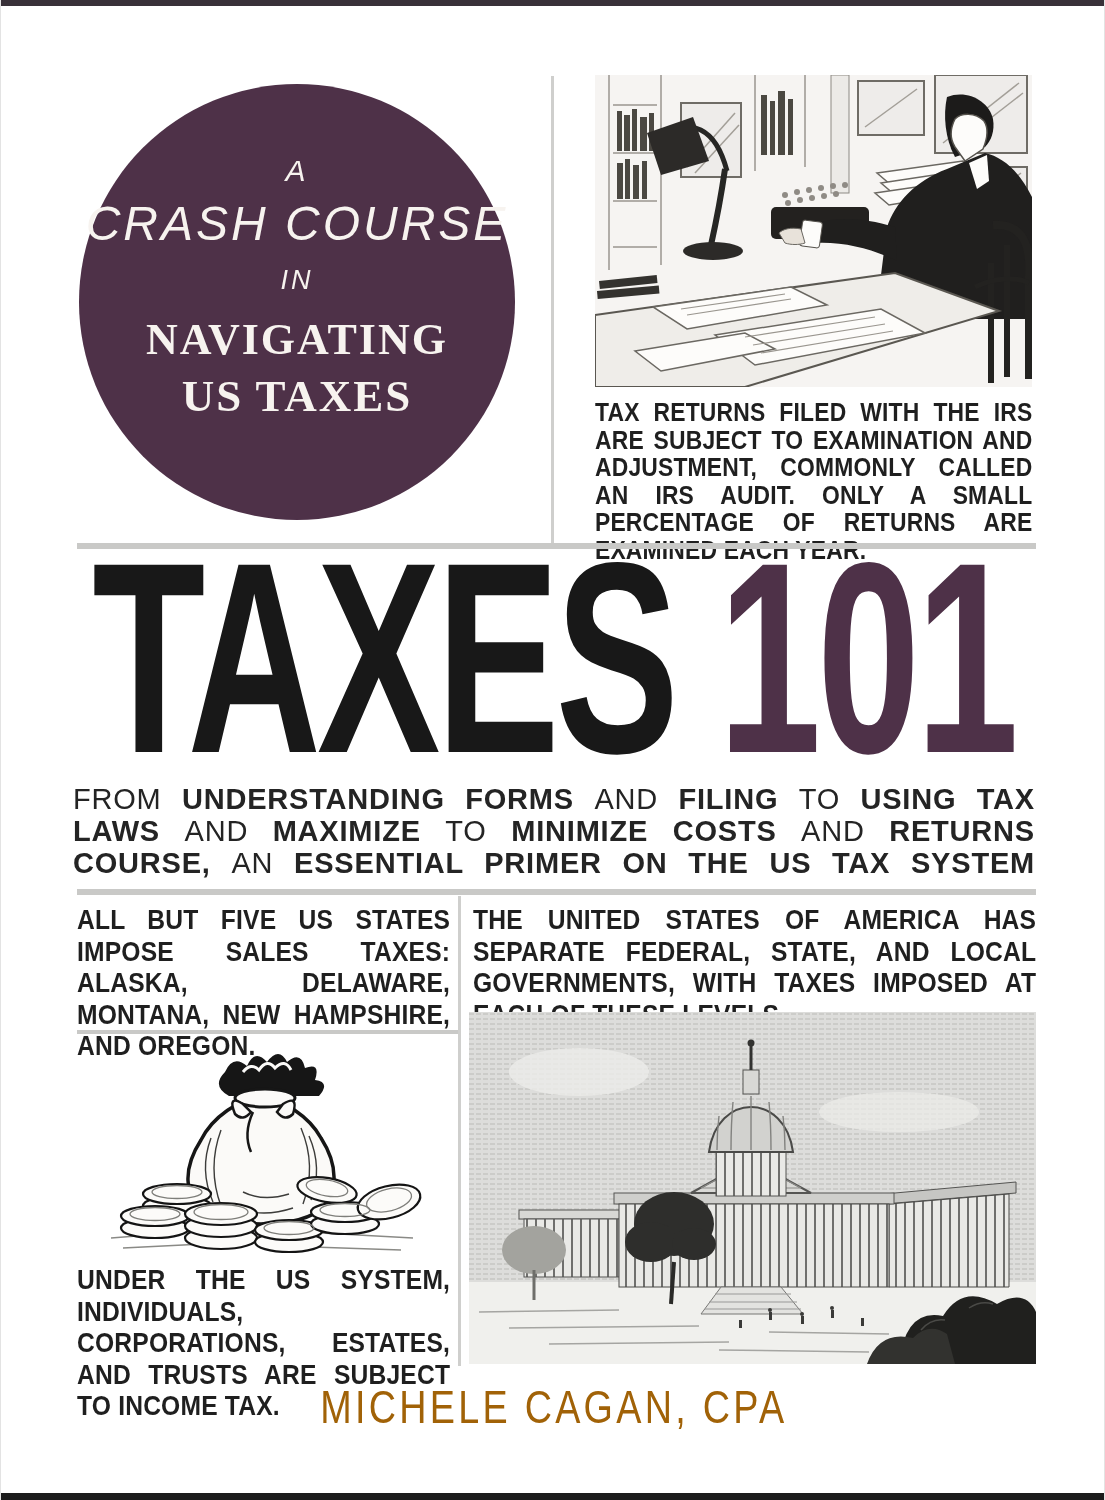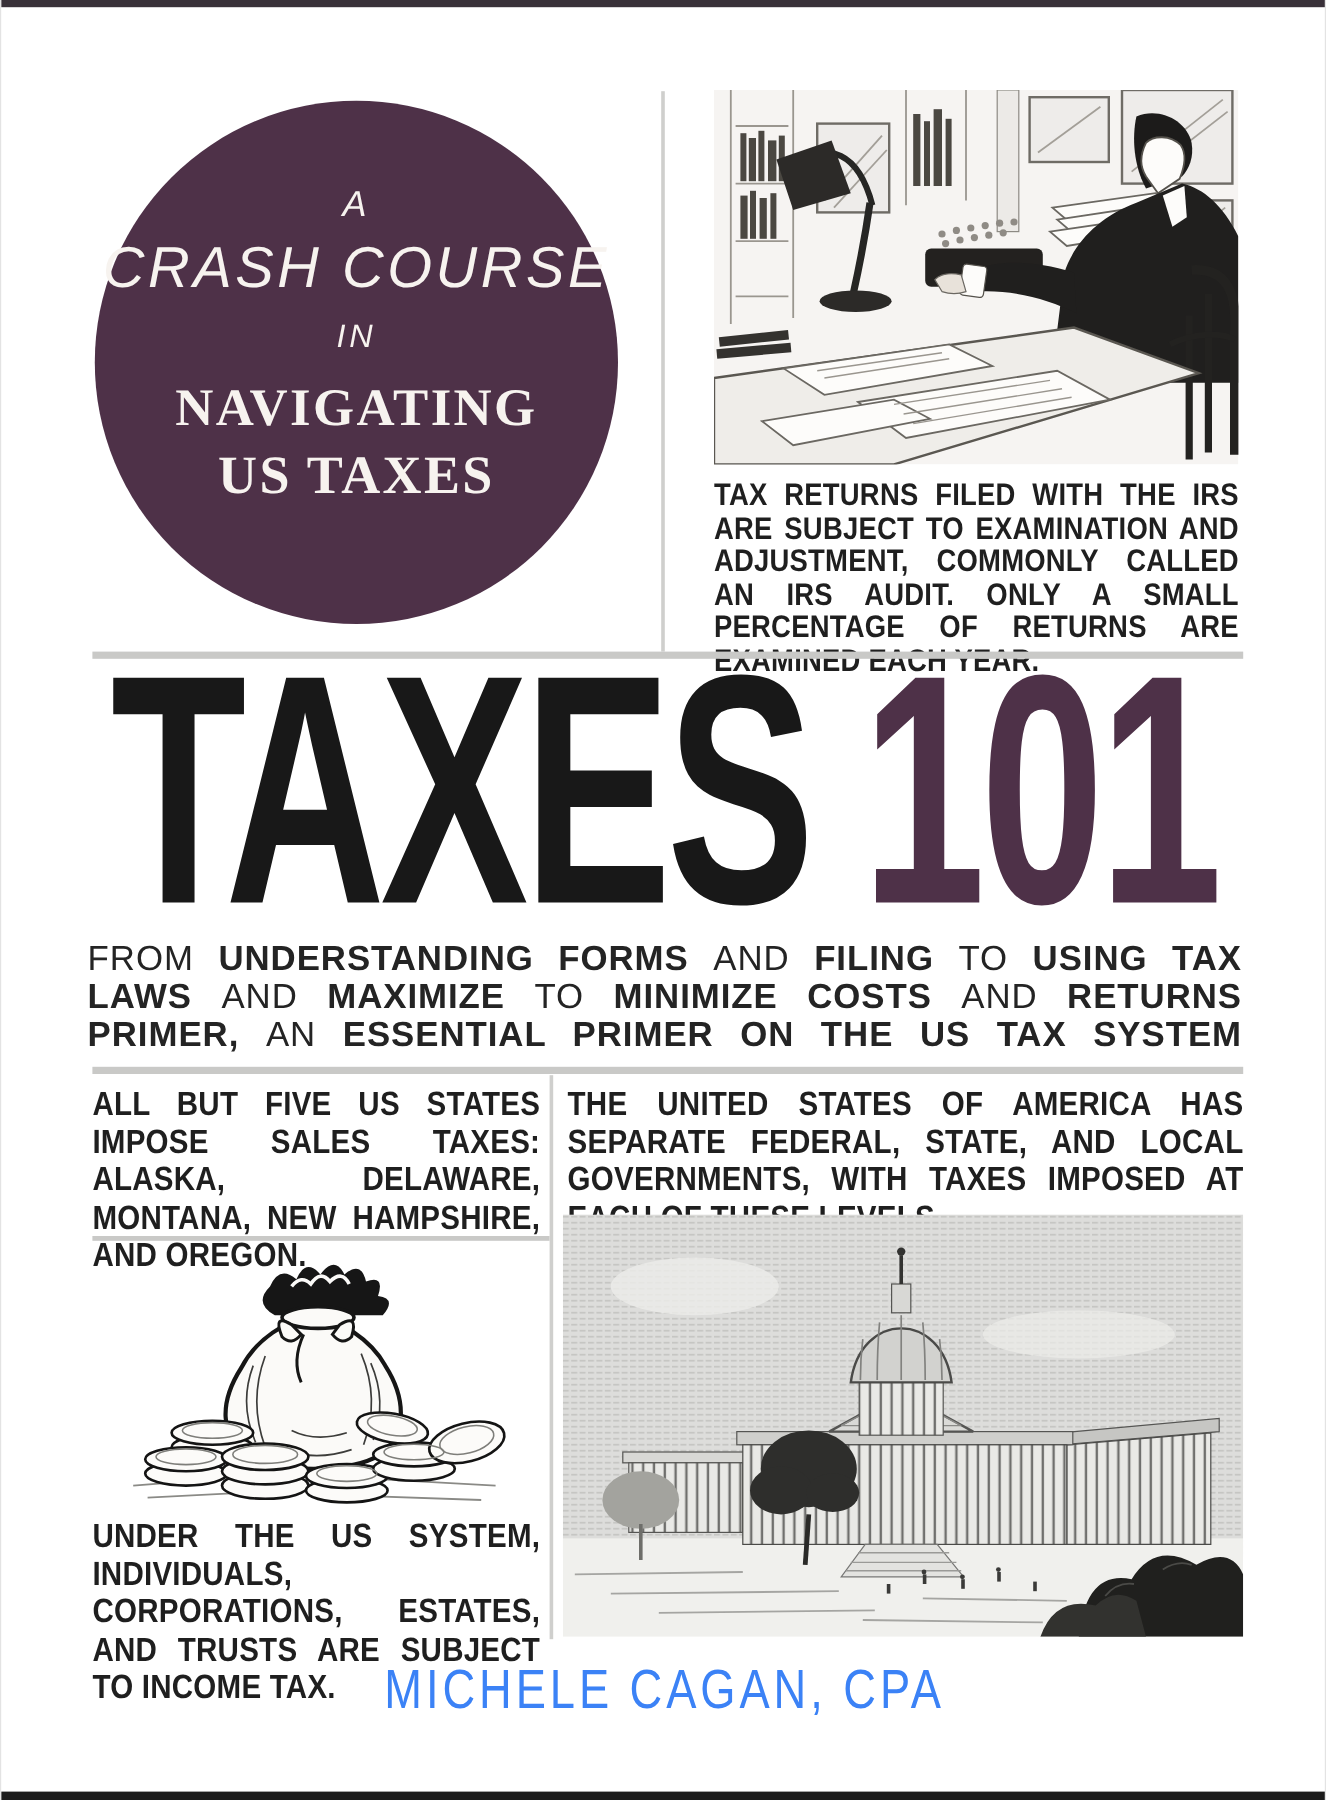--- a/index.html
+++ b/index.html
@@ -47,21 +47,21 @@
     transform:scaleX(0.68);
   }
   .title-main{color:#181818;}
   .title-num{color:#4e3148;margin-left:64px;}
   
   .subtitle{left:72px;top:783px;width:962px;color:#242424;font-size:29px;line-height:32px;letter-spacing:.8px;}
   .subtitle .line{text-align:justify;text-align-last:justify;}
   .wb{font-weight:700;}
   .wl{font-weight:400;margin-top:29px;}
   
-  .author-row{left:0;top:1380px;width:1105px;text-align:center;color:#3b82f6;}
+  .author-row{left:0;top:1380px;width:1105px;text-align:center;color:#a16207;}
   .author-row span{display:inline-block;font-size:46px;font-weight:300;letter-spacing:4px;transform:scaleX(0.82);}
 </style>
 </head>
 <body>
 
 <div id="cover">
 
   <div class="abs top-bar"></div>
 
   <div class="abs badge">
@@ -178,21 +178,21 @@
   <div class="abs hbar" style="left:76px;top:543px;width:959px;height:6px;"></div>
 
   <div class="abs title-row">
     <span class="title-main">TAXES</span>
     <span class="title-num">101</span>
   </div>
 
   <div class="abs subtitle">
     <div class="line"><span class="wl">FROM </span><span class="wb">UNDERSTANDING FORMS </span><span class="wl">AND </span><span class="wb">FILING </span><span class="wl">TO </span><span class="wb">USING TAX</span></div>
     <div class="line"><span class="wb">LAWS </span><span class="wl">AND </span><span class="wb">MAXIMIZE </span><span class="wl">TO </span><span class="wb">MINIMIZE COSTS </span><span class="wl">AND </span><span class="wb">RETURNS</span></div>
-    <div class="line"><span class="wb">PRIMER, </span><span class="wl">AN </span><span class="wb">ESSENTIAL PRIMER ON THE US TAX SYSTEM</span></div>
+    <div class="line"><span class="wb">COURSE, </span><span class="wl">AN </span><span class="wb">ESSENTIAL PRIMER ON THE US TAX SYSTEM</span></div>
   </div>
 
   <div class="abs hbar" style="left:76px;top:889px;width:959px;height:6px;"></div>
 
   <div class="abs fact fact-side fact-sales">ALL BUT FIVE US STATES IMPOSE SALES TAXES: ALASKA, DELAWARE, MONTANA, NEW HAMPSHIRE, AND OREGON.</div>
   <div class="abs hbar" style="left:76px;top:1030px;width:381px;height:4px;"></div>
 
   <div class="abs" style="left:92px;top:1042px;width:336px;height:218px;">
     <svg class="illus" width="336" height="218" viewBox="0 0 336 218">
       <g stroke="#8a8a86" stroke-width="1.5">

